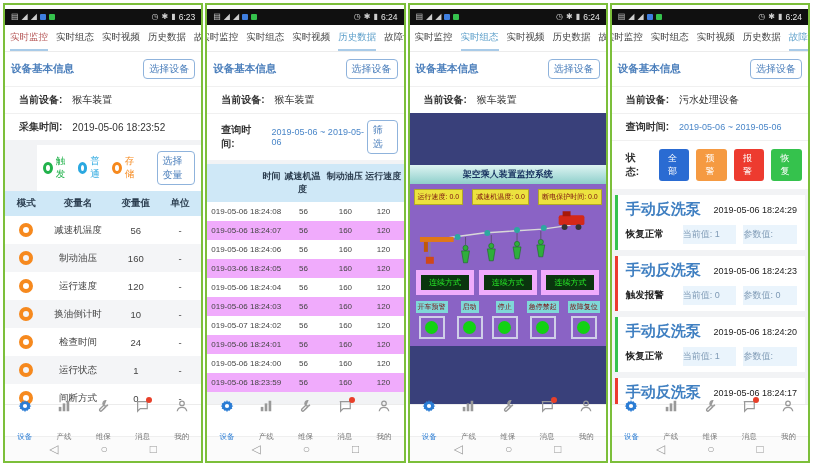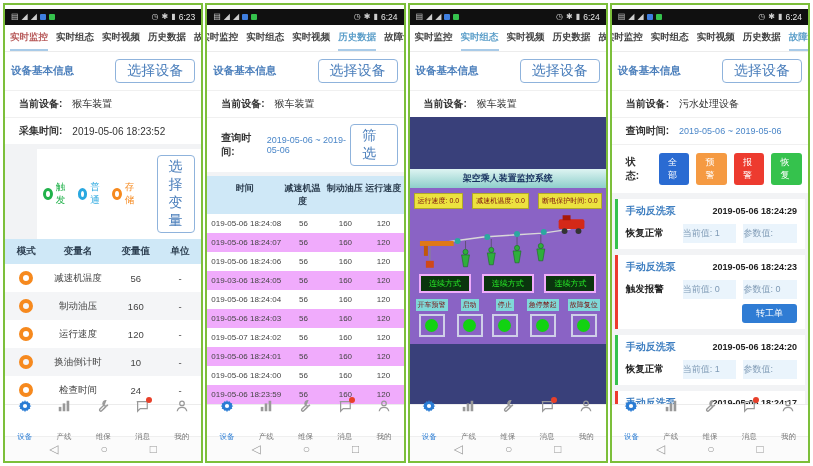--- a/index.html
+++ b/index.html
@@ -7,75 +7,75 @@
   .phone{flex:1;min-width:0;border:2px solid #7cbf3a;background:#fff;display:flex;flex-direction:column;overflow:hidden;box-sizing:border-box;}
   
   .statusbar{height:16px;background:#101010;margin-top:4px;display:flex;align-items:center;justify-content:space-between;padding:0 6px;color:#ddd;font-size:8px;flex:0 0 auto;}
   .sb-left,.sb-right{display:flex;align-items:center;gap:3px;}
   .sb-glyph{font-size:8px;color:#cfcfcf;line-height:1;}
   .dot{width:6px;height:6px;border-radius:1px;display:inline-block;}
   .dot.blue{background:#3f7fe0;} .dot.green{background:#35c24d;}
   .sb-time{color:#e8e8e8;font-size:8.5px;}
   
   .tabwrap{border-bottom:1px solid #ececec;overflow:hidden;flex:0 0 auto;background:#fff;}
-  .tabbar{display:flex;gap:8px;padding:0 5px;height:26px;align-items:stretch;white-space:nowrap;font-size:9.5px;color:#454545;font-weight:bold;}
+  .tabbar{display:flex;gap:8px;padding:0 5px;height:26px;align-items:stretch;white-space:nowrap;font-size:9.5px;color:#454545;}
   .tabbar.shift{margin-left:-12px;}
   .tab{flex:0 0 auto;display:flex;align-items:center;border-bottom:2px solid transparent;box-sizing:border-box;}
   .tab.active-blue{color:#5b9ec9;border-bottom-color:#a9cbe8;}
   .tab.active-red{color:#b85c5c;border-bottom-color:#a9cbe8;}
   
   .content{flex:1;min-height:0;display:flex;flex-direction:column;background:#f2f3f5;overflow:hidden;}
   .card-head{display:flex;justify-content:space-between;align-items:center;background:#fff;padding:7px 6px;}
   .card-title{color:#4a7ebb;font-size:10.5px;font-weight:bold;}
-  .btn-outline{border:1px solid #8fb3dc;color:#4a7ebb;font-size:14px;padding:2px 11px;border-radius:4px;background:#fff;cursor:pointer;}
+  .btn-outline{border:1px solid #8fb3dc;color:#4a7ebb;font-size:10px;padding:2px 5px;border-radius:4px;background:#fff;cursor:pointer;}
   .info-row{display:flex;align-items:center;background:#fff;padding:6px 6px 6px 14px;border-top:1px solid #f0f0f0;font-size:10px;color:#333;}
   .info-label{font-weight:bold;margin-right:10px;}
   .blue-text{color:#4a86c8;}
   .spacer{justify-content:space-between;}
   
   .legend{display:flex;align-items:center;background:#fff;margin-top:5px;padding:6px 6px;gap:10px;font-size:9.5px;margin-left:32px;}
   .legend-item{display:flex;align-items:center;gap:3px;}
   .ring{width:12px;height:12px;border-radius:50%;border:3.5px solid;box-sizing:border-box;display:inline-block;}
   
   .thead{display:flex;background:#cfe8f7;font-size:9.5px;color:#2c3e50;padding:6px 2px;font-weight:bold;flex:0 0 auto;}
   .tbody{flex:1;min-height:0;overflow:hidden;}
   .trow{display:flex;align-items:center;background:#fff;padding:7px 2px;font-size:9.5px;color:#444;}
   .trow.alt{background:#f4f5f7;}
   .c1{width:20%;text-align:center;} .c2{width:34%;text-align:center;} .c3{width:26%;text-align:center;} .c4{width:20%;text-align:center;}
   .mode-ring{width:14px;height:14px;border:4.5px solid #f6891e;border-radius:50%;display:inline-block;box-sizing:border-box;vertical-align:middle;}
-  .h1{width:37%;text-align:center;} .h2{width:23%;text-align:center;} .h3{width:21%;text-align:center;} .h4{width:19%;text-align:center;}
+  .h1{width:37%;text-align:right;} .h2{width:23%;text-align:center;} .h3{width:21%;text-align:center;} .h4{width:19%;text-align:center;}
   .trow2{display:flex;align-items:center;background:#fff;padding:5px 2px;font-size:8px;color:#444;}
   .trow2.alt{background:#f0abfc;}
   .t1{width:37%;text-align:left;padding-left:2px;overflow:hidden;white-space:nowrap;}
   .t2{width:23%;text-align:center;} .t3{width:21%;text-align:center;} .t4{width:19%;text-align:center;}
   
   .status-row{display:flex;align-items:center;gap:7px;background:#fff;padding:8px 6px 8px 14px;border-top:1px solid #f0f0f0;font-size:10px;color:#333;}
   .pill{color:#fff;font-size:9px;padding:3px 9px;border-radius:3px;cursor:pointer;}
   .cards{flex:1;min-height:0;overflow:hidden;padding:0 3px;}
   .alarm-card{background:#fff;border-left:3px solid;margin-top:6px;padding:5px 8px 6px 8px;}
   .alarm-card.recover{border-left-color:#35c24d;}
   .alarm-card.alarm{border-left-color:#ed3b2f;}
   .ac-head{display:flex;justify-content:space-between;align-items:center;}
-  .ac-title{color:#3f7fc1;font-weight:bold;font-size:10px;}
-  .ac-time{font-size:9px;color:#222;font-weight:bold;margin-left:8px;}
+  .ac-title{color:#3f7fc1;font-weight:bold;font-size:15px;}
+  .ac-time{font-size:9px;color:#222;font-weight:normal;margin-left:8px;}
   .ac-body{display:flex;gap:7px;margin-top:6px;align-items:center;}
   .ac-status{font-weight:bold;font-size:9.5px;color:#222;width:50px;flex:0 0 auto;}
   .vbox{background:#eaf4fc;color:#7f9ab5;font-size:9px;padding:3px 0;flex:1;}
   .ac-action{display:flex;justify-content:flex-end;margin-top:5px;}
   .btn-solid{background:#2f7cd4;color:#fff;font-size:9px;padding:3px 14px;border-radius:3px;cursor:pointer;}
   
   .scada{flex:1;min-height:0;margin-top:0;background:#39407a;display:flex;flex-direction:column;}
   .scada-topsp{height:52px;flex:0 0 auto;}
   .scada-title{background:linear-gradient(#def4f2,#8ecfcb);color:#16305e;text-align:center;font-size:9px;padding:3px 0;font-weight:bold;flex:0 0 auto;}
   .scada-main{background:#8a63c5;padding:5px 4px 7px 4px;display:flex;flex-direction:column;flex:0 0 auto;}
   .gauges{display:flex;justify-content:space-between;}
   .gauge{background:#ece23f;color:#7a1010;font-size:7px;padding:2px 3px;border:1px solid #b0a828;}
   .ropeway{margin:2px 0 0 0;}
   .modes{display:flex;justify-content:space-around;margin-top:1px;}
-  .mode-box{background:#0a350e;border:2px solid #f0abfc;color:#27e827;font-size:8px;padding:2px 8px;cursor:pointer;}
+  .mode-box{background:#0a350e;border:5px solid #f0abfc;color:#27e827;font-size:8px;padding:2px 8px;cursor:pointer;}
   .ctrl{display:flex;justify-content:space-between;margin-top:6px;padding:0 2px;}
   .ctrl-item{display:flex;flex-direction:column;align-items:center;gap:3px;}
   .ctrl-label{background:#7fd8d8;color:#7a1010;font-size:7px;padding:1px 2px;}
   .ctrl-btn{width:22px;height:19px;border:2px solid #cfcfe8;background:#8a63c5;display:flex;align-items:center;justify-content:center;cursor:pointer;}
   .ctrl-light{width:13px;height:13px;border-radius:50%;background:#12d212;}
   .scada-botsp{height:56px;flex:0 0 auto;}
   
   .bottomnav{height:31px;background:#fff;border-top:1px solid #ececec;display:flex;align-items:center;flex:0 0 auto;}
   .bn-item{flex:1;display:flex;flex-direction:column;align-items:center;font-size:7.5px;color:#777;gap:19px;cursor:pointer;position:relative;}
   .bn-item.active{color:#2a7cd4;}
@@ -628,23 +628,20 @@
         <div class="alarm-card alarm">
           <div class="ac-head">
               <span class="ac-title">手动反洗泵</span>
               <span class="ac-time">2019-05-06 18:24:23</span>
             </div>
           <div class="ac-body">
               <span class="ac-status">触发报警</span>
               <span class="vbox">当前值: 0</span>
               <span class="vbox">参数值: 0</span>
             </div>
-          <div class="ac-action">
-              <span class="btn-solid">转工单</span>
-            </div>
         </div>
         <div class="alarm-card recover">
           <div class="ac-head">
               <span class="ac-title">手动反洗泵</span>
               <span class="ac-time">2019-05-06 18:24:20</span>
             </div>
           <div class="ac-body">
               <span class="ac-status">恢复正常</span>
               <span class="vbox">当前值: 1</span>
               <span class="vbox">参数值:</span>

